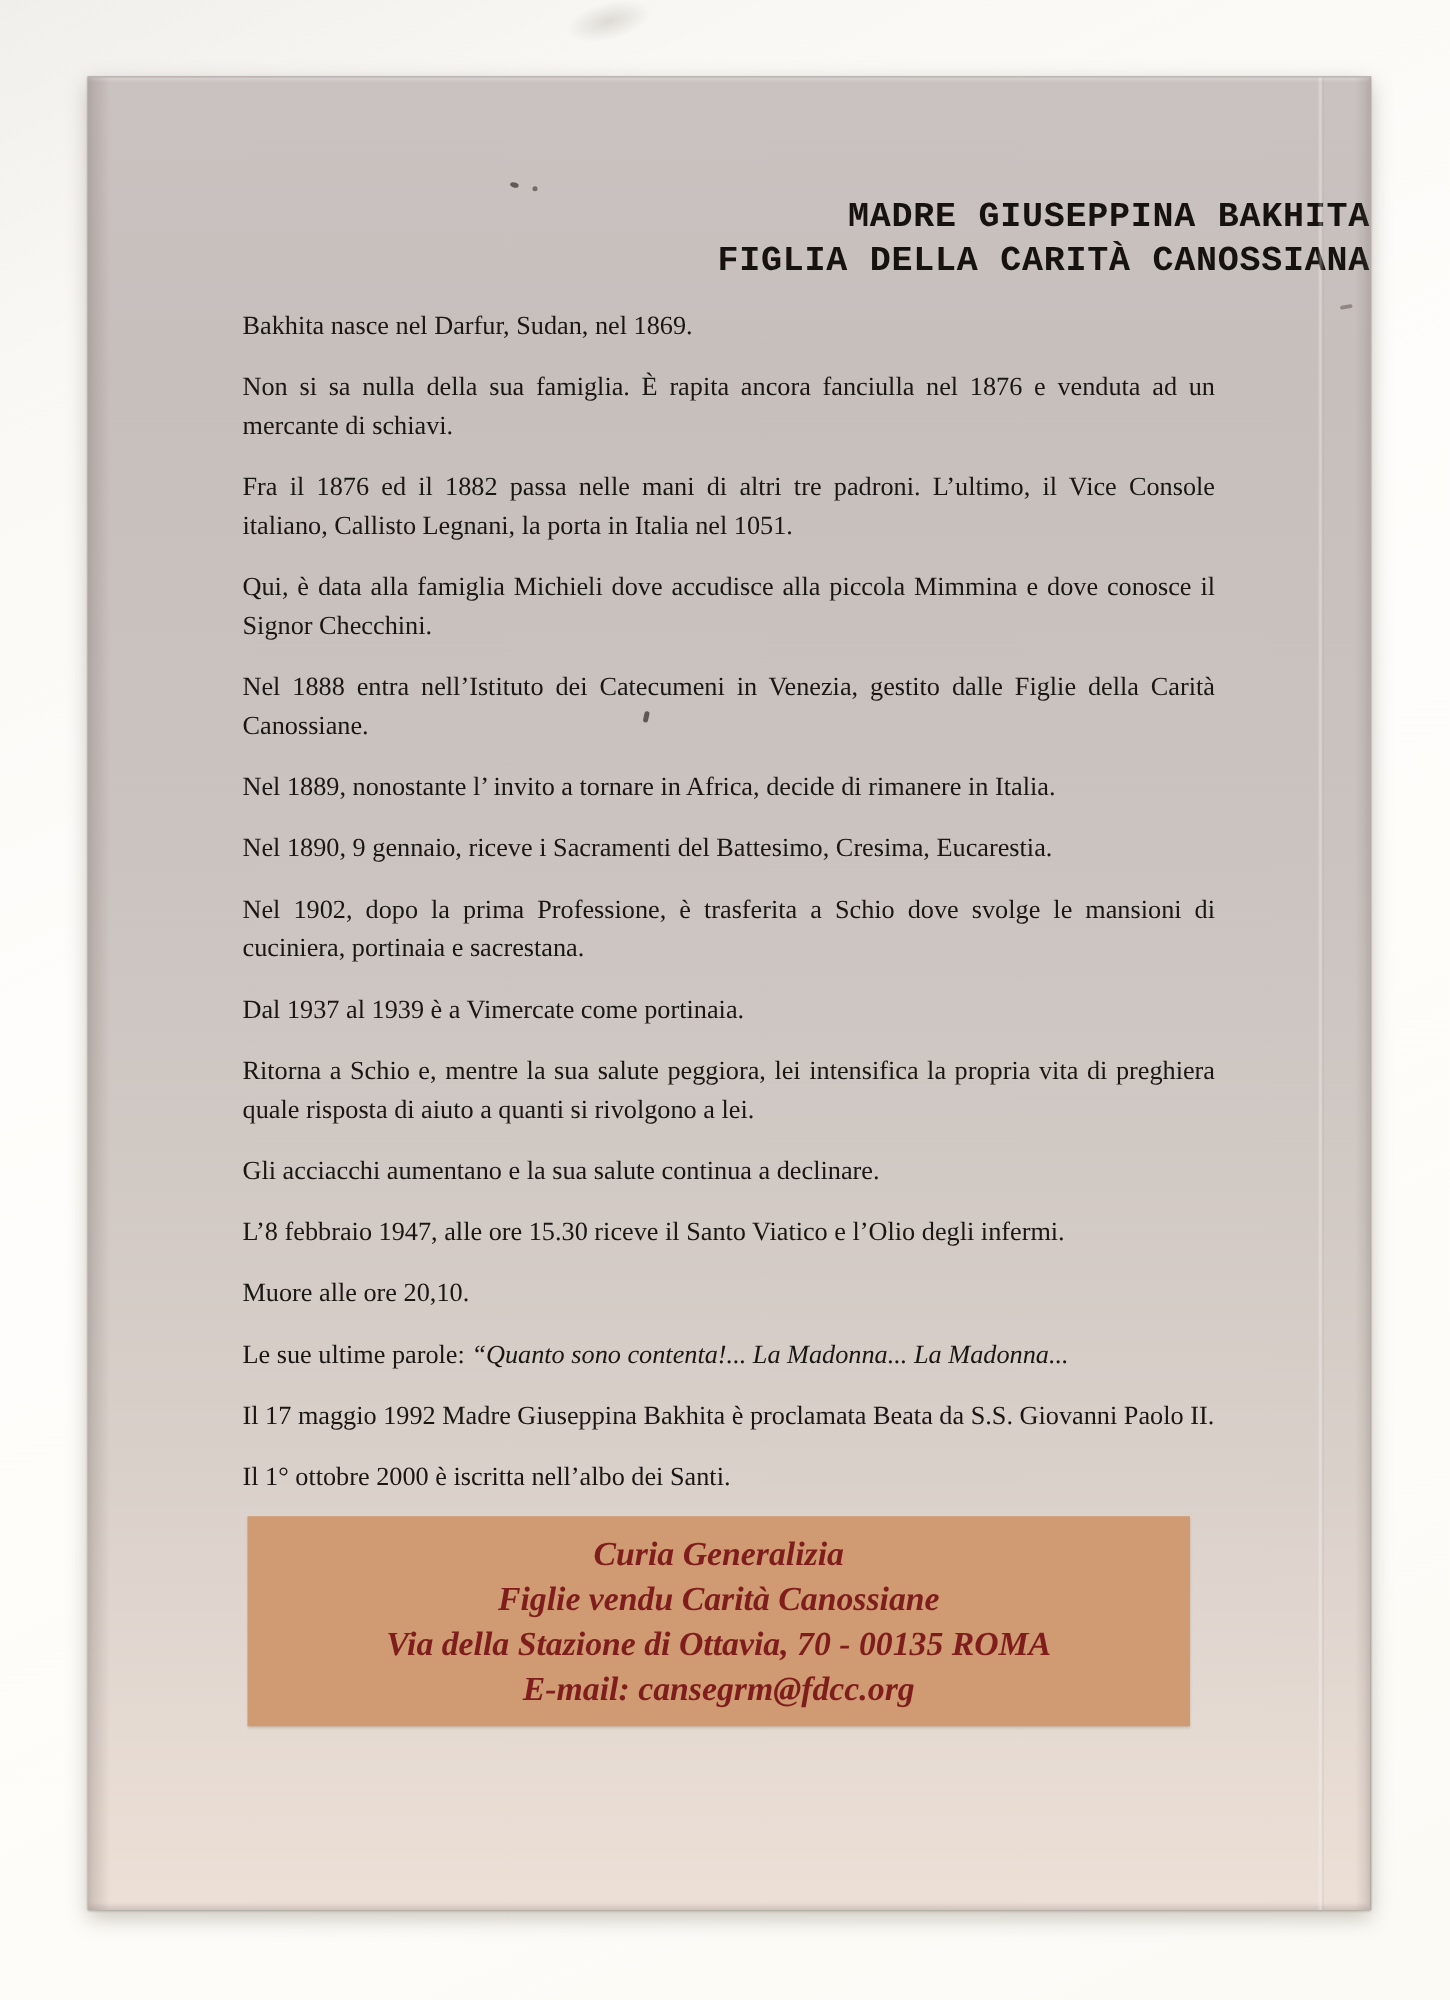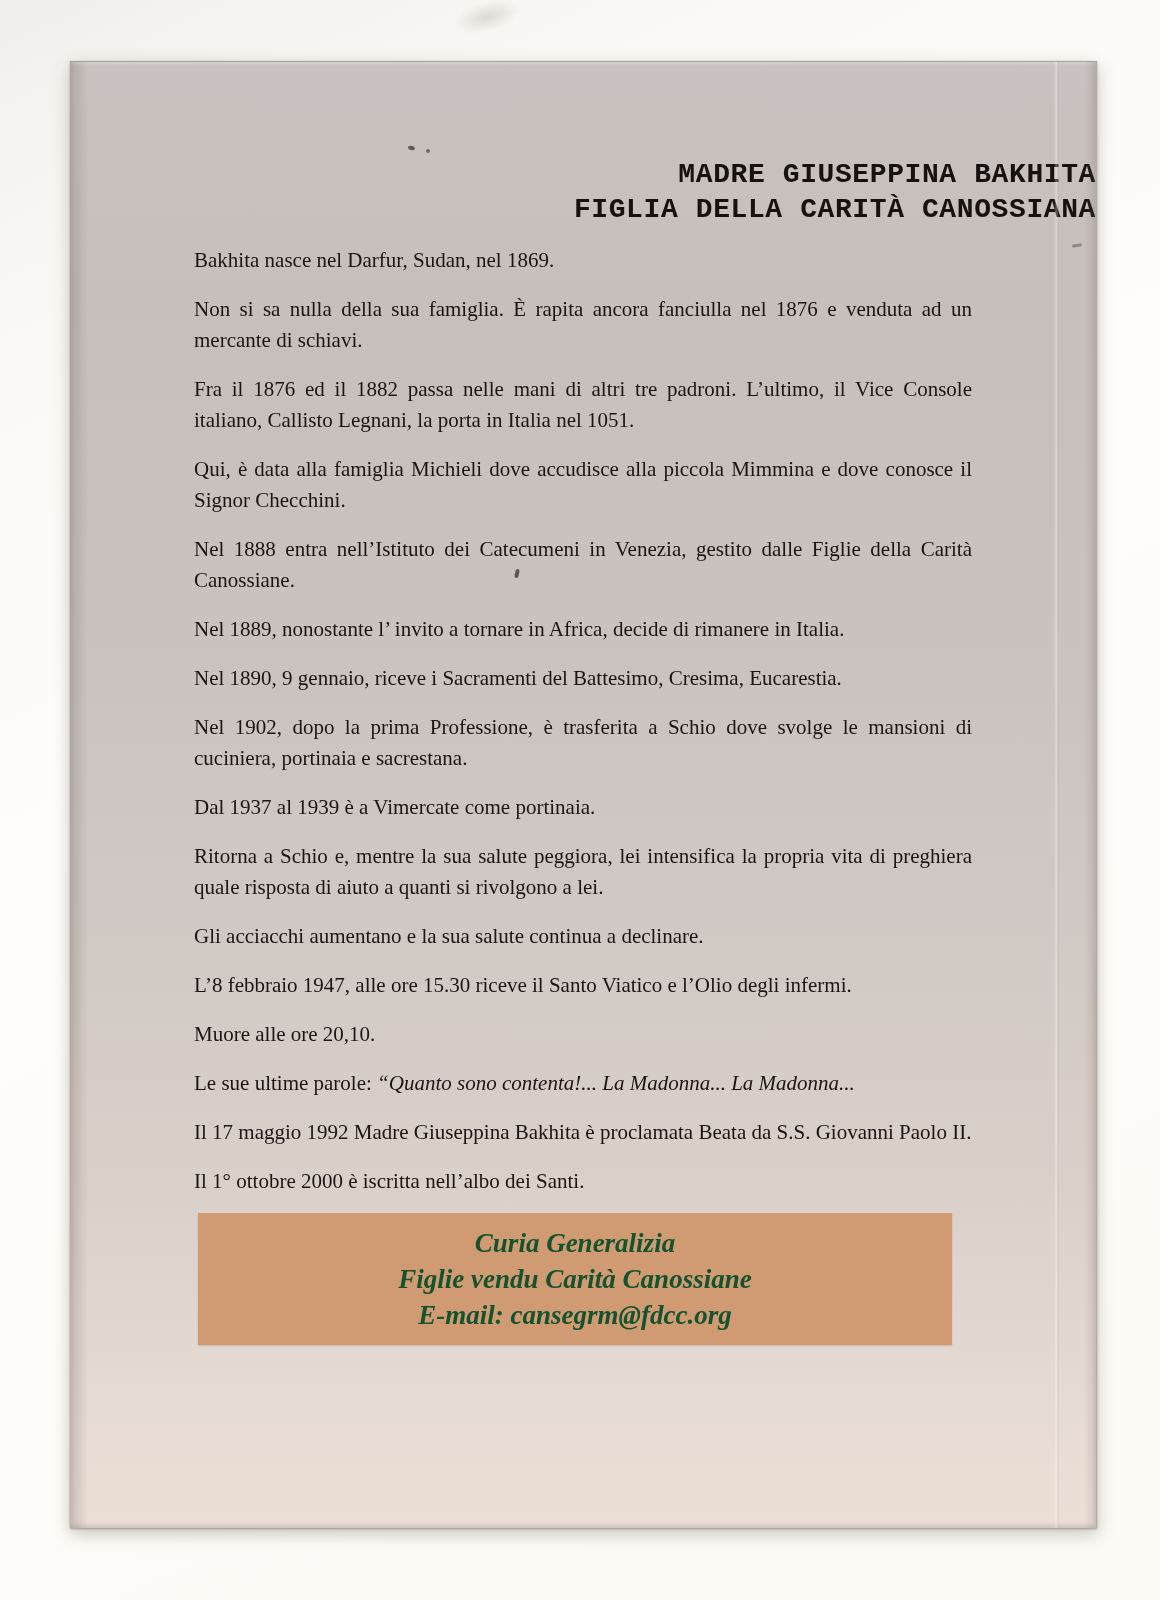--- a/index.html
+++ b/index.html
@@ -44,21 +44,21 @@
   .body-col{margin:0 auto;width:778px;color:#191613;}
   .body-col p{
     margin:18px 0 6px;font-size:21px;line-height:31px;
     text-align:justify;hyphens:manual;
   }
   .quote{font-style:italic;}
   .contact{
     position:absolute;left:128px;top:1151px;width:754px;
     padding:12px 0 12px;background:#d09a72;
     text-align:center;font-weight:bold;font-style:italic;
-    font-size:27px;line-height:36px;color:#14532d;
+    font-size:27px;line-height:36px;color:#7f1d1d;
     box-shadow:0 1px 2px rgba(120,90,65,.25);
   }
   .contact-line{white-space:nowrap;}
   .telfax-gap{display:inline-block;width:46px;}
   .speck{position:absolute;pointer-events:none;}
   .speck-1{left:338px;top:84px;width:7px;height:4px;background:#332e2a;border-radius:50%;transform:rotate(18deg);opacity:.7;}
   .speck-2{left:356px;top:87px;width:4px;height:4px;background:#3a3430;border-radius:50%;opacity:.6;}
   .speck-3{left:445px;top:507px;width:4px;height:9px;background:#3a332e;border-radius:2px;transform:rotate(12deg);opacity:.75;}
   .speck-4{left:1002px;top:182px;width:10px;height:3px;background:#6b625c;border-radius:2px;transform:rotate(-9deg);opacity:.6;}
 </style>
@@ -94,20 +94,21 @@
         <span>Le sue ultime parole:</span>
         <span class="quote">“Quanto sono contenta!... La Madonna... La Ma­donna...</span>
       </p>
       <p>Il 17 maggio 1992 Madre Giuseppina Bakhita è proclamata Beata da S.S. Gio­vanni Paolo II.</p>
       <p>Il 1° ottobre 2000 è iscritta nell’albo dei Santi.</p>
     </div>
 
     <div class="contact">
       <div class="contact-line">Curia Generalizia</div>
       <div class="contact-line">Figlie vendu Carità Canossiane</div>
+      <div class="contact-line">Via della Stazione di Ottavia, 70 - 00135 ROMA</div>
       <div class="contact-line">E-mail: cansegrm@fdcc.org</div>
     </div>
 
     <div class="speck speck-1"></div>
     <div class="speck speck-2"></div>
     <div class="speck speck-3"></div>
     <div class="speck speck-4"></div>
   </div>
 </div>
 

